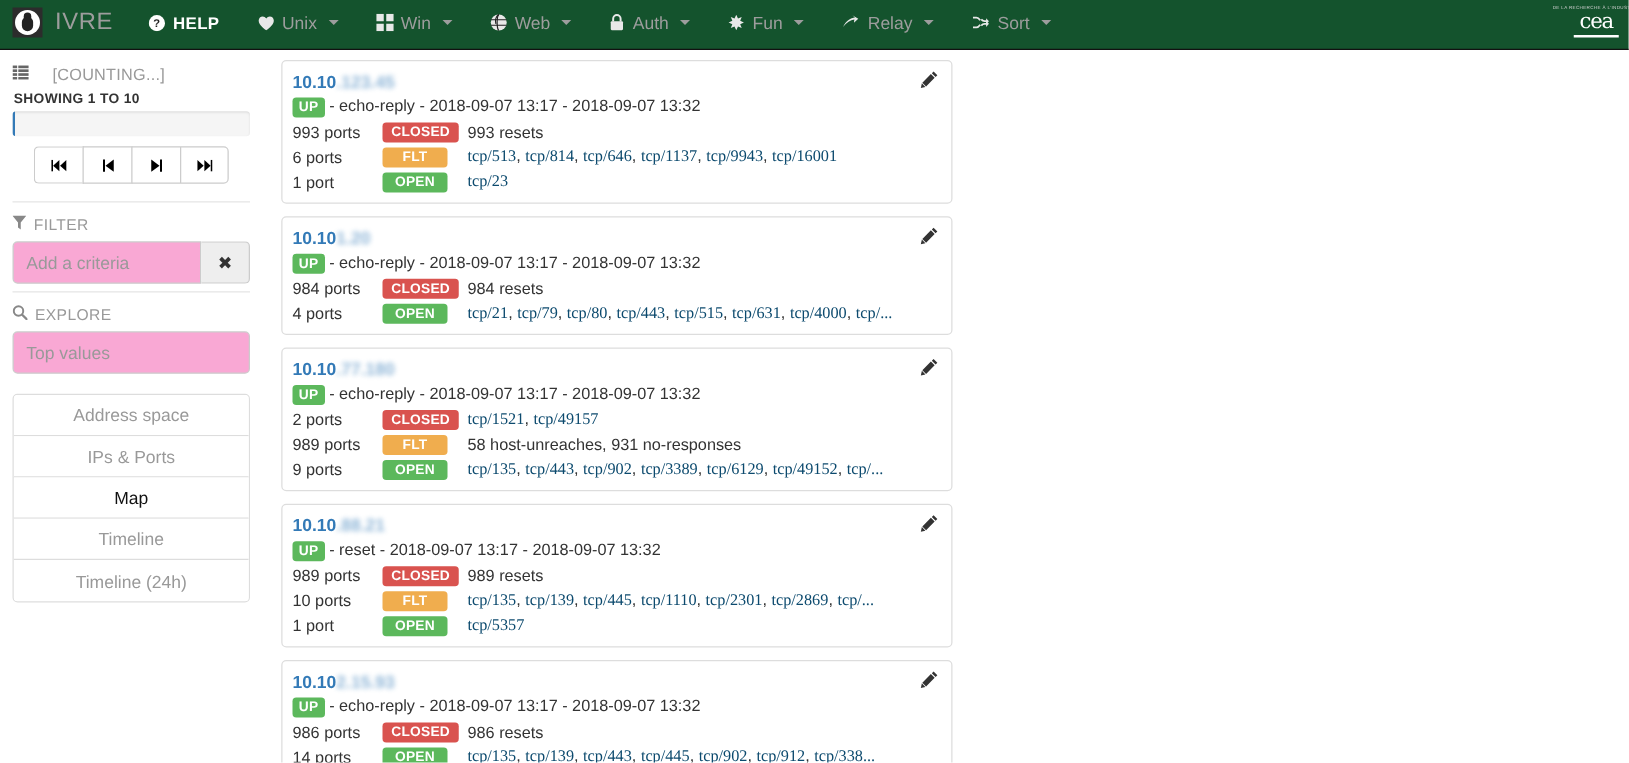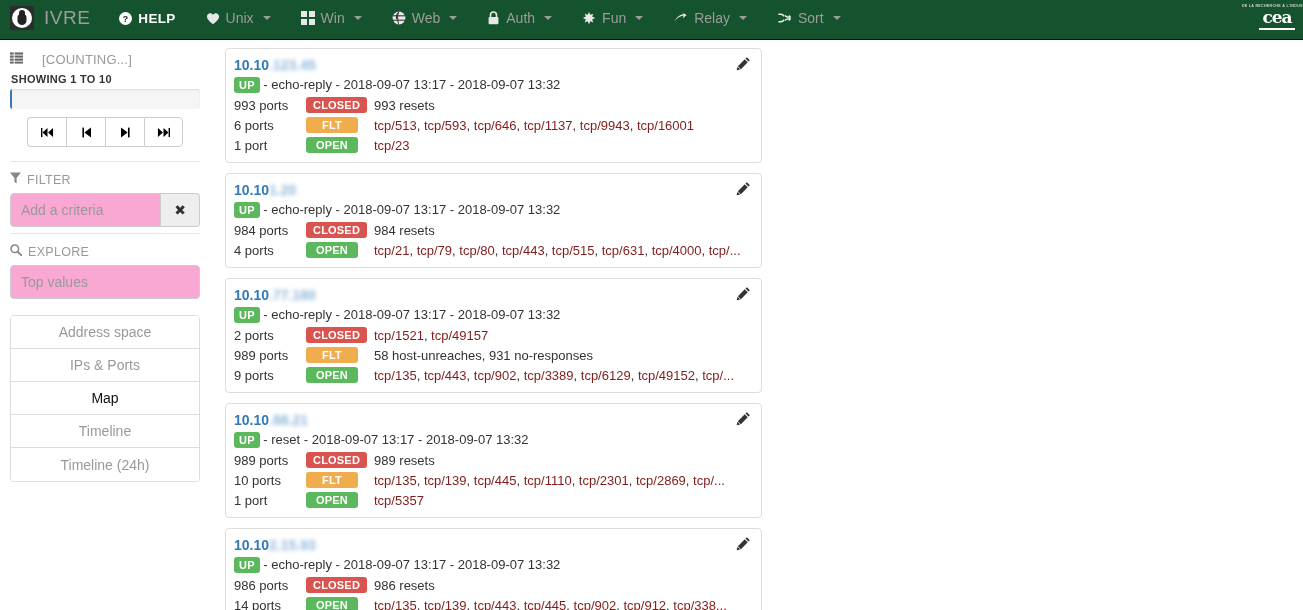--- a/index.html
+++ b/index.html
@@ -81,21 +81,20 @@
     border-top: 4px solid #9d9d9d;
     margin-left: 3px;
   }
   .cea {
     position: absolute;
     right: 0; top: 0;
     width: 52px; height: 36px;
     display: flex; flex-direction: column;
     align-items: center; justify-content: center;
     gap: 1px;
-    font-weight: bold;
   }
   .cea-tag {
     font-size: 2.6px;
     color: #cfcfcf;
     letter-spacing: .2px;
     line-height: 1;
     transform: scale(1.4);
   }
   .cea-word {
     color: #fff;
@@ -274,21 +273,21 @@
     color: #fff;
     font-size: 11px;
     font-weight: bold;
     line-height: 12px;
     letter-spacing: .2px;
   }
   .badge.up    { background: #5cb85c; min-width: 0; padding: 2px 5px; }
   .badge.closed{ background: #d9534f; }
   .badge.flt   { background: #f0ad4e; }
   .badge.open  { background: #5cb85c; }
-  .plink { color: #7f1d1d; cursor: pointer; }
+  .plink { color: #0c4a6e; cursor: pointer; font-family: Liberation Serif, serif; }
   .ptext { color: #333; }
 </style>
 </head>
 <body>
 
 <div class="navbar">
   <div class="brand">
     <span class="brand-logo">
         <span class="circ"></span>
       </span>
@@ -496,21 +495,21 @@
           </svg></div><div class="card-ip"><span>10.10</span><span class="redact">.123.45</span></div><div class="statusline"><span class="badge up">UP</span> <span>- echo-reply - 2018-09-07 13:17 - 2018-09-07 13:32</span></div><table class="ports-table">
           <tbody>
             <tr>
               <td class="td-count">993 ports</td>
               <td class="td-badge"><span class="badge closed">CLOSED</span></td>
               <td class="td-list"><span class="ptext">993 resets</span></td>
             </tr>
             <tr>
               <td class="td-count">6 ports</td>
               <td class="td-badge"><span class="badge flt">FLT</span></td>
-              <td class="td-list"><span class="plink">tcp/513</span><span class="ptext">, </span><span class="plink">tcp/593</span><span class="ptext">, </span><span class="plink">tcp/646</span><span class="ptext">, </span><span class="plink">tcp/1137</span><span class="ptext">, </span><span class="plink">tcp/9943</span><span class="ptext">, </span><span class="plink">tcp/16001</span></td>
+              <td class="td-list"><span class="plink">tcp/513</span><span class="ptext">, </span><span class="plink">tcp/814</span><span class="ptext">, </span><span class="plink">tcp/646</span><span class="ptext">, </span><span class="plink">tcp/1137</span><span class="ptext">, </span><span class="plink">tcp/9943</span><span class="ptext">, </span><span class="plink">tcp/16001</span></td>
             </tr>
             <tr>
               <td class="td-count">1 port</td>
               <td class="td-badge"><span class="badge open">OPEN</span></td>
               <td class="td-list"><span class="plink">tcp/23</span></td>
             </tr>
           </tbody>
         </table></div>
       <div class="card"><div class="pencil"><svg width="15" height="15" viewBox="0 0 16 16">
             <path d="M11.6 1.2l3.2 3.2-1.5 1.5-3.2-3.2zM9.3 3.5l3.2 3.2-7.3 7.3-3.2-3.2z" fill="#333"></path>

